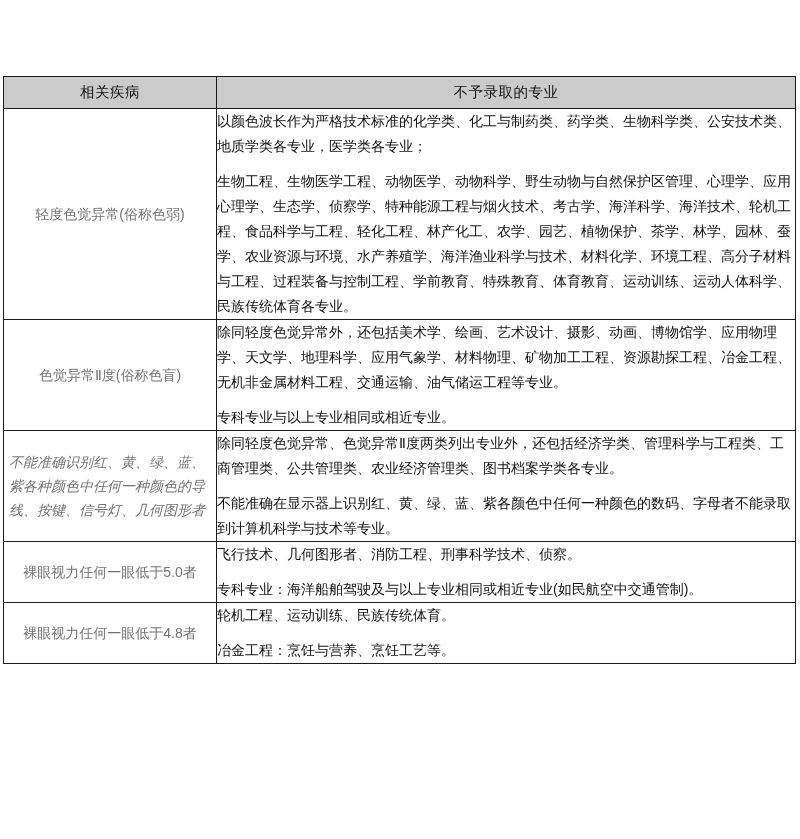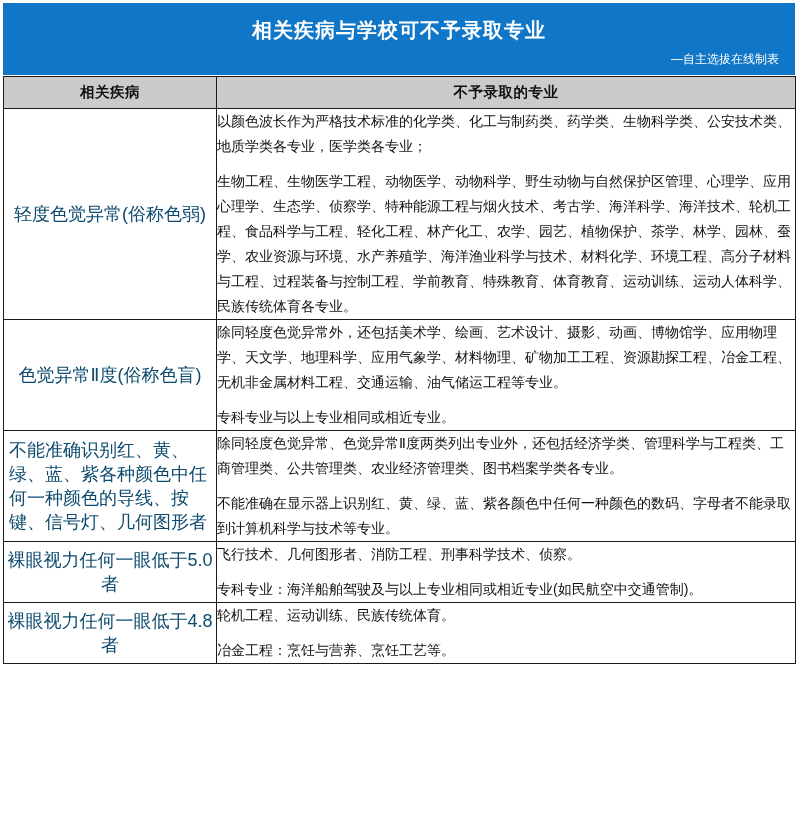--- a/index.html
+++ b/index.html
@@ -71,37 +71,38 @@
     padding: 0;
   }
 
   .col-disease { width: 213px; }
   .col-major   { width: 579px; }
 
   .hdr-row th {
     background: #CBCBCB;
     height: 32px;
     font-size: 14.5px;
-    font-weight: bold;
+    font-weight: normal;
     color: #111111;
     text-align: center;
     letter-spacing: 0.5px;
   }
 
   .cell-disease {
     text-align: center;
-    font-size: 18px;
-    color: #0c4a6e;
+    font-size: 14px;
+    color: #737373;
     line-height: 24px;
     padding: 4px 7px;
   }
   .cell-disease.wrapcell {
     text-align: left;
     padding-left: 5px;
     padding-right: 3px;
+    font-style: italic;
   }
 
   .cell-major {
     text-align: left;
     font-size: 14px;
     color: #111111;
     line-height: 25px;
     padding: 10px 8px 10px 10px;
   }
   .cell-major p {
@@ -111,24 +112,20 @@
     margin-top: 10px;
   }
   .cell-major p.tight + p {
   }
 </style>
 </head>
 <body>
 
 <div class="sheet">
 
-  <div class="banner">
-    <div class="banner-title">相关疾病与学校可不予录取专业</div>
-    <div class="banner-subtitle">—自主选拔在线制表</div>
-  </div>
 
   <table class="tbl">
     <colgroup>
       <col class="col-disease">
       <col class="col-major">
     </colgroup>
     <thead>
       <tr class="hdr-row">
         <th>相关疾病</th>
         <th>不予录取的专业</th>

